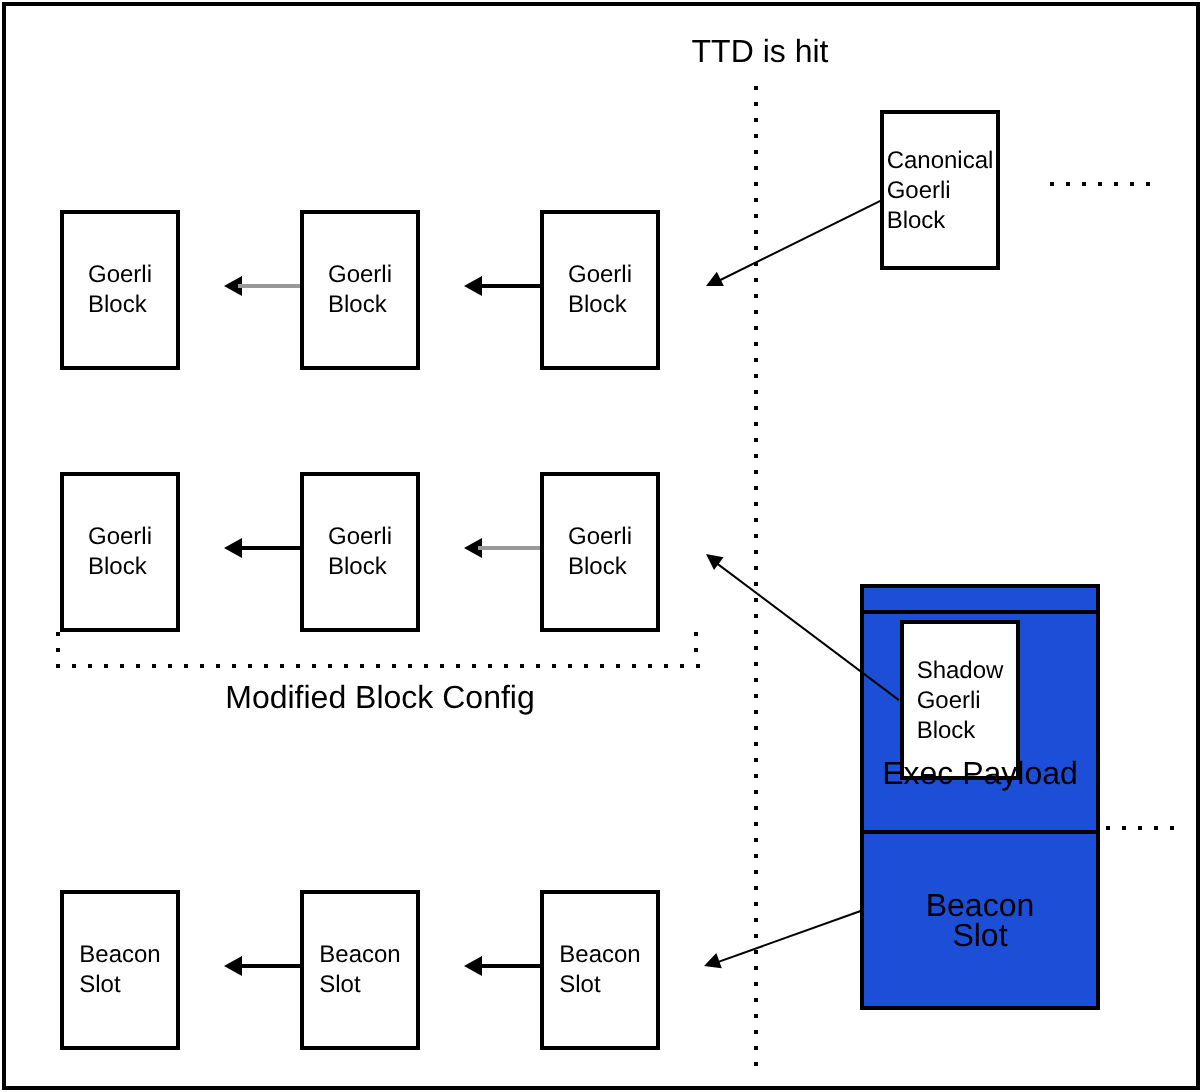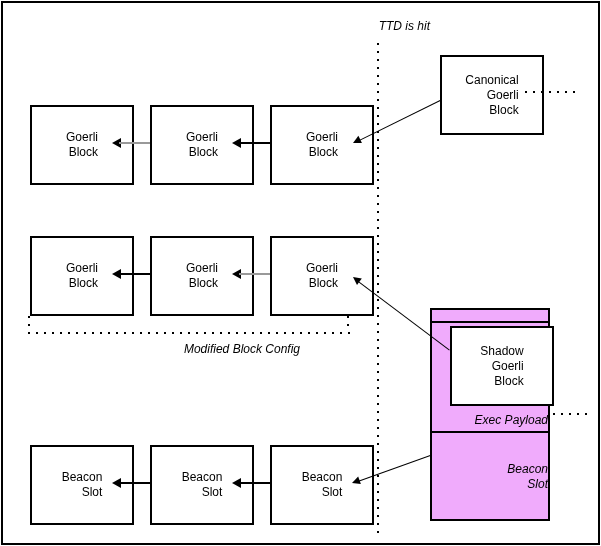--- a/index.html
+++ b/index.html
@@ -11,35 +11,34 @@
     color:#000;
     overflow:hidden;
   }
   .canvas-border {
     position:absolute; inset:1px;
     border:2px solid #000;
     pointer-events:none;
   }
   .box {
     position:absolute;
-    width:104px; height:80px;
+    width:60px; height:80px;
     box-sizing:border-box;
     border:2px solid #000;
     background:#fff;
     display:flex; align-items:center; justify-content:center;
-    text-align:right;
+    text-align:left;
     font-size:12px; line-height:15px;
     white-space:pre-line;
   }
   .label {
     position:absolute;
-    font-size:12px; line-height:15px;
-    text-align:right;
+    font-size:16px; line-height:15px;
+    text-align:center;
     white-space:pre-line;
-    font-style:italic;
   }
   
   .harrow { position:absolute; width:38px; height:10px; }
   .harrow .shaft { position:absolute; left:7px; right:0; top:4px; height:2px; background:#000; }
   .harrow .head {
     position:absolute; left:0; top:0;
     width:0; height:0;
     border-top:5px solid transparent;
     border-bottom:5px solid transparent;
     border-right:9px solid #000;
@@ -64,27 +63,26 @@
     position:absolute; height:2px;
     background-image:repeating-linear-gradient(to right, #000 0px, #000 2px, transparent 2px, transparent 8px);
   }
   
   .container {
     position:absolute;
     left:430px; top:292px;
     width:120px; height:213px;
     box-sizing:border-box;
     border:2px solid #000;
-    background:#f0abfc;
-    margin-top:16px;
+    background:#1d4ed8;
   }
   .container .strip-line { position:absolute; left:0; right:0; top:11px; height:2px; background:#000; }
   .container .divider    { position:absolute; left:0; right:0; top:121px; height:2px; background:#000; }
   .container .shadow-box { left:18px; top:16px; }
-  .container .exec-label   { left:0; right:0; top:103px; }
+  .container .exec-label   { left:0; right:0; top:86px; }
   .container .beacon-label { left:0; right:0; top:152px; }
 </style>
 </head>
 <body>
 
 <div class="canvas-border"></div>
 
 <div class="label" style="left:330px; top:19px; width:100px;">TTD is hit</div>
 <div class="vdots" style="left:377px; top:43px; height:494px;"></div>
 

